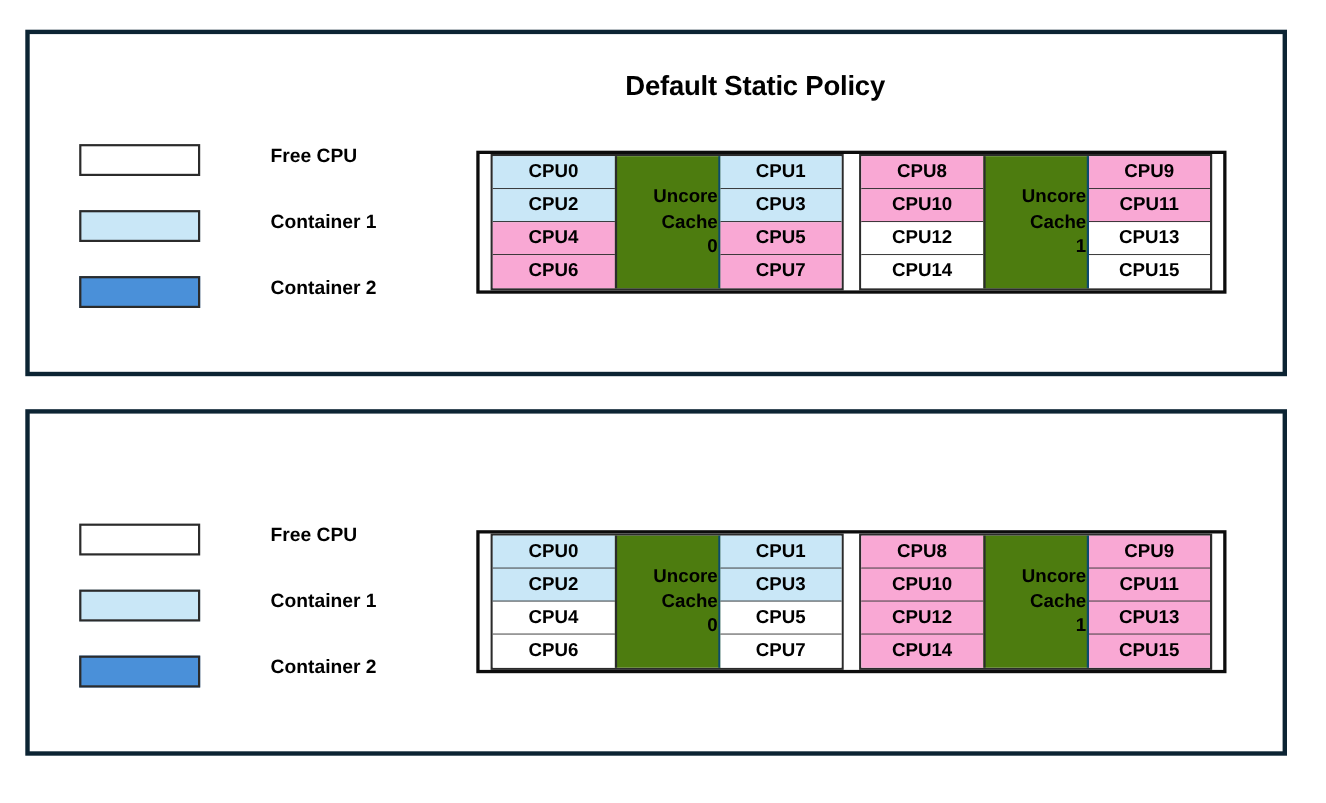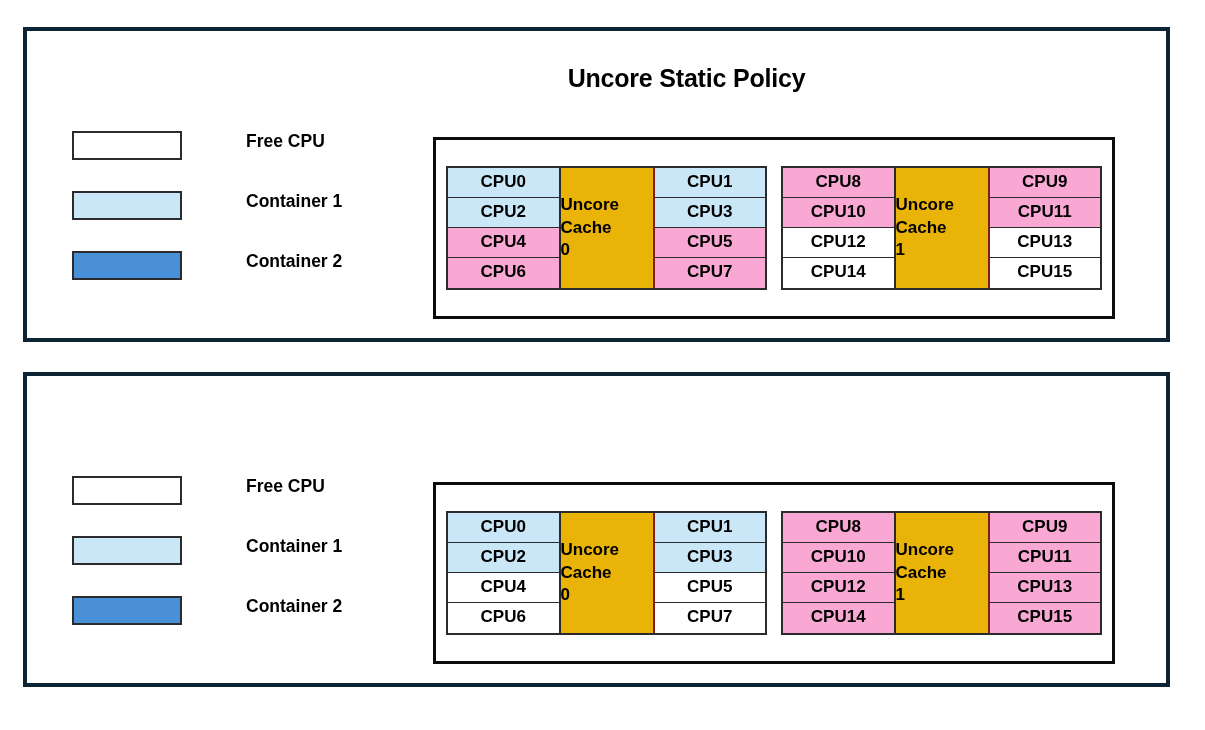--- a/index.html
+++ b/index.html
@@ -78,21 +78,21 @@
 
   
   .cpu-table {
     position: absolute;
     left: 406px;
     top: 106px;
     width: 682px;
     border: 3px solid #0c0c0c;
     box-sizing: border-box;
     background: #ffffff;
-    padding: 26px 10px;
+    padding: 0 10px;
     display: flex;
     gap: 14px;
   }
   .panel-bottom .cpu-table { top: 106px; }
 
   .cache-group {
     display: flex;
     border: 2px solid #2b2b2b;
     box-sizing: border-box;
     flex: 1 1 0;
@@ -115,40 +115,40 @@
     white-space: nowrap;
     overflow: hidden;
   }
   .cpu-cell:last-child { border-bottom: none; }
   .state-free { background: #ffffff; }
   .state-c1   { background: #c9e7f7; }
   .state-c2   { background: #f9a8d4; }
 
   .cache-label {
     flex: 0 0 96px;
-    background: #eab308;
+    background: #4d7c0f;
     border-left: 2px solid #2b2b2b;
-    border-right: 2px solid #7f1d1d;
+    border-right: 2px solid #0c4a6e;
     box-sizing: border-box;
     display: flex;
     flex-direction: column;
-    align-items: flex-start;
+    align-items: flex-end;
     justify-content: center;
     font-size: 17px;
     font-weight: bold;
     color: #000000;
     line-height: 1.32;
   }
 </style>
 </head>
 <body>
 
 <div class="panel panel-top">
   <div class="panel-title">
-    <span class="title-inner">Uncore Static Policy</span>
+    <span class="title-inner">Default Static Policy</span>
   </div>
 
   <div class="legend">
     <div class="legend-row">
       <div class="swatch sw-free"></div>
       <div class="legend-label">Free CPU</div>
     </div>
     <div class="legend-row">
       <div class="swatch sw-c1"></div>
       <div class="legend-label">Container 1</div>

